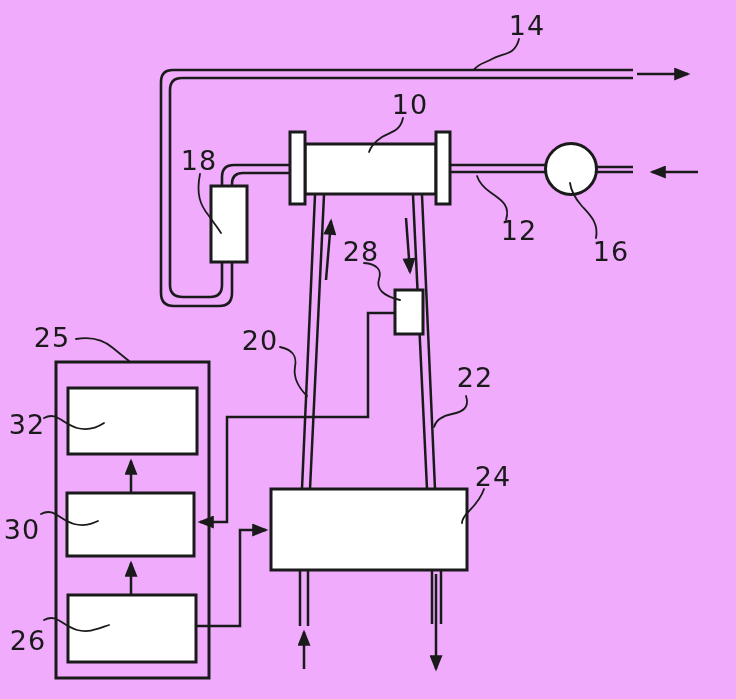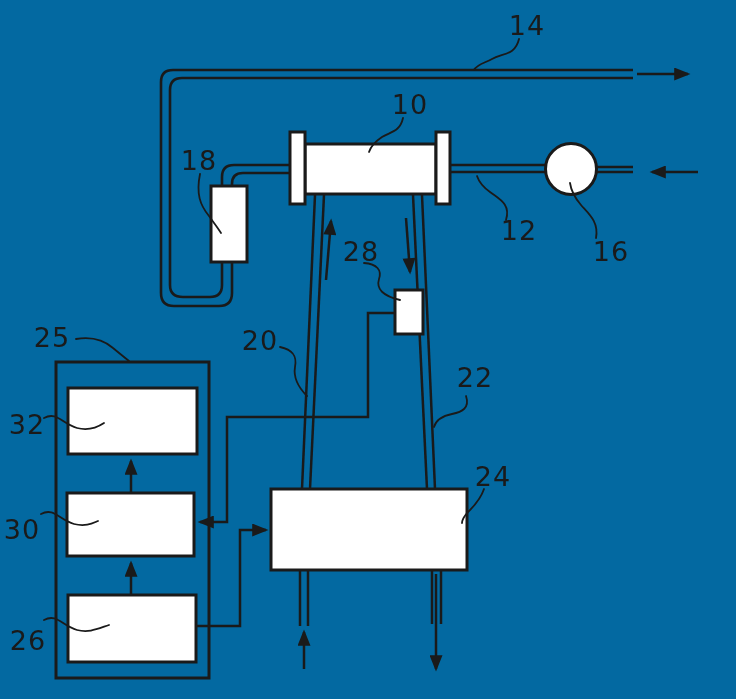--- a/index.html
+++ b/index.html
@@ -1,19 +1,19 @@
 <!DOCTYPE html>
 <html><head>
 <meta charset="utf-8">
 <style>
   html,body{margin:0;padding:0;background:#ffffff;}
   .stage{
     position:relative;
     width:736px;height:699px;
-    background:#0369a1;
+    background:#f0abfc;
     overflow:hidden;
     font-family:"DejaVu Sans", sans-serif;
   }
   svg{position:absolute;left:0;top:0;}
   .ln{stroke:#1a1a1a;fill:none;stroke-width:2.5;stroke-linecap:butt;}
   .pipe{stroke:#1a1a1a;fill:none;stroke-width:2.6;}
   .box{stroke:#1a1a1a;fill:#ffffff;stroke-width:3;}
   .frame{stroke:#1a1a1a;fill:none;stroke-width:3;}
   .wire{stroke:#1a1a1a;fill:none;stroke-width:2.5;stroke-linejoin:miter;}
   .arrow{stroke:#1a1a1a;fill:none;stroke-width:2.5;}

